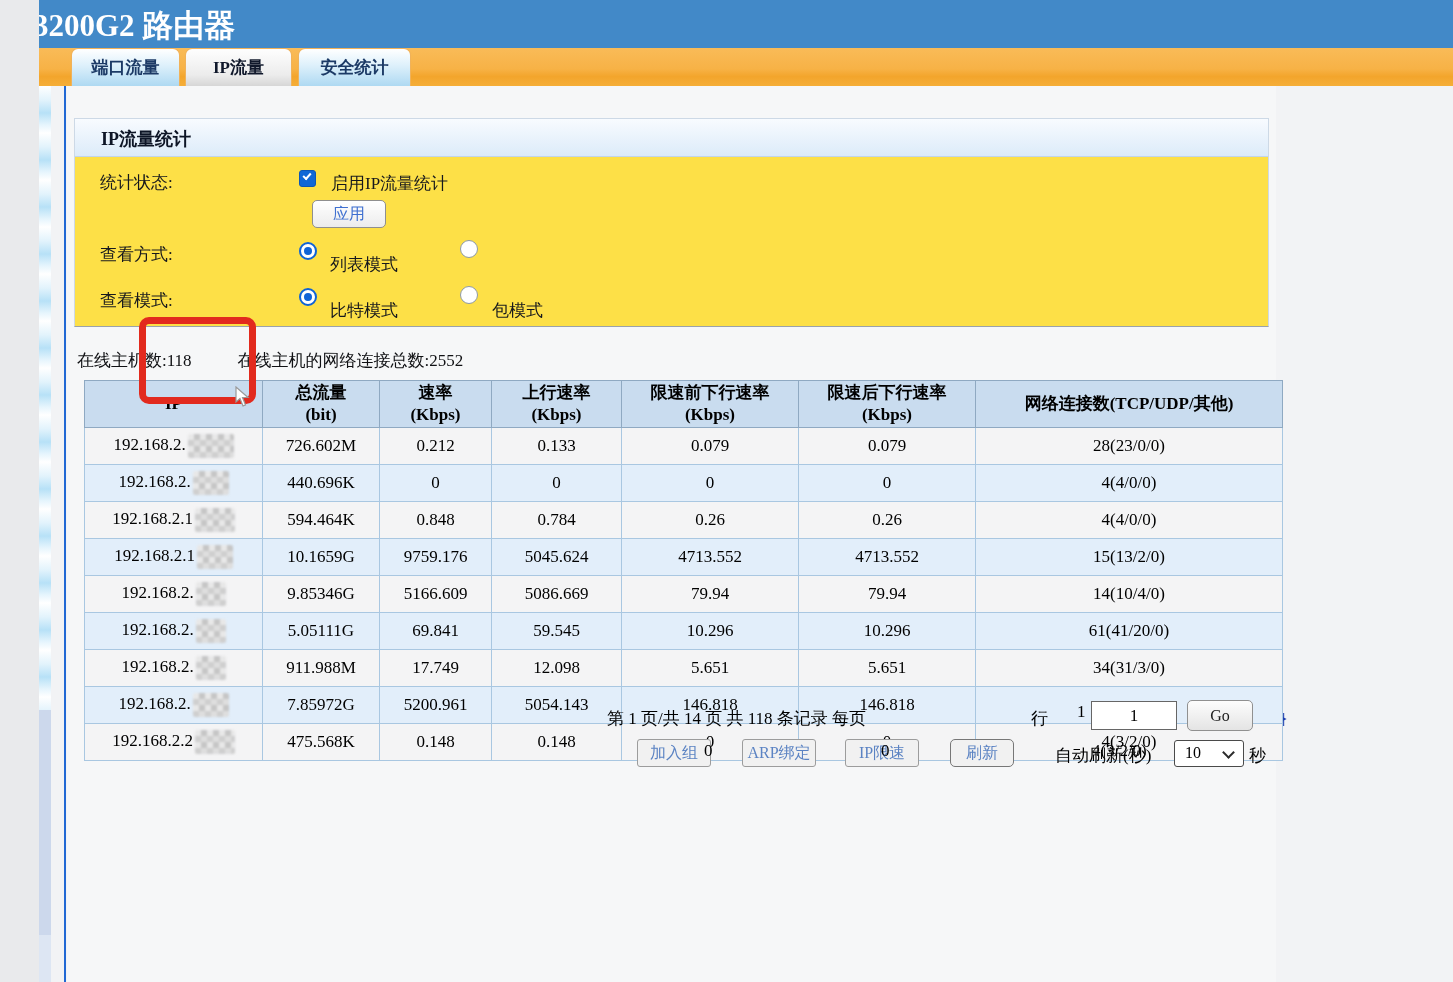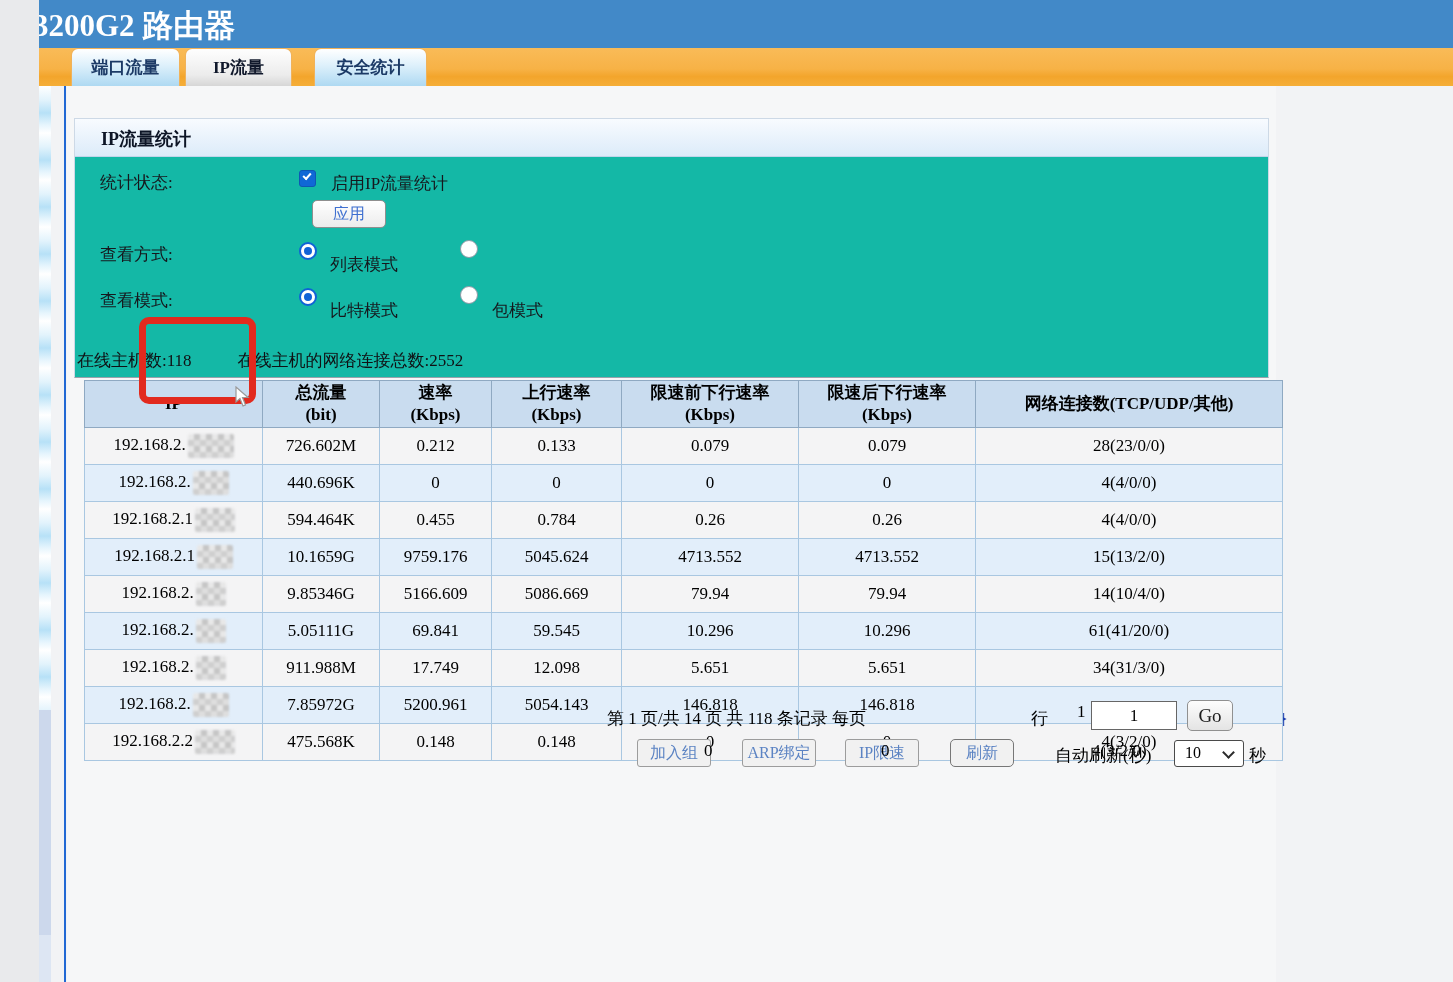--- a/index.html
+++ b/index.html
@@ -19,22 +19,22 @@
     background:linear-gradient(#ffffff 0%, #ddf0fb 45%, #aed9f2 100%); border:1px solid #f0b25a; border-bottom:none; }
   .tab.active { background:linear-gradient(#fefefe 0%, #ececec 70%, #d6d6d6 100%); color:#10182b; }
   
   .strip-top { position:absolute; left:0; top:86px; width:12px; height:624px;
     background:repeating-linear-gradient(180deg,#ffffff 0px,#e2f3fc 14px,#b7e1f7 27px,#e6f5fd 39px,#ffffff 47px); }
   .strip-mid { position:absolute; left:0; top:710px; width:12px; height:225px; background:#ccd8ec; }
   .strip-bot { position:absolute; left:0; top:935px; width:12px; height:47px; background:#dde6f3; }
   .vline { position:absolute; left:25px; top:86px; width:2px; height:896px; background:#2168d4; }
   .content-bg { position:absolute; left:28px; top:86px; width:1209px; height:896px; background:#f6f7f8; }
   
-  .panel { position:absolute; left:35px; top:118px; width:1195px; height:260px;
-    background:#14b8a6; border:1px solid #cdd9e6; border-bottom:1px solid #9aa2ab;padding-left:45px; }
+  .panel { position:absolute; left:35px; top:118px; width:1195px; height:209px;
+    background:#fde047; border:1px solid #cdd9e6; border-bottom:1px solid #9aa2ab;padding-left:45px; }
   .panel-header { position:absolute; left:0; top:0; right:0; height:38px;
     background:linear-gradient(#f8fbff,#dcebf9); border-bottom:1px solid #c2d5ea; }
   .panel-title { position:absolute; left:26px; top:8px; font-size:18px; font-weight:bold; color:#0d1526; }
   .flabel { position:absolute; font-size:17px; color:#16181d; white-space:nowrap; }
   .checkbox { position:absolute; left:224px; top:51px; width:17px; height:17px;
     background:#1068d6; border-radius:3px; border:1px solid #0d57b5; }
   .checkbox .check-mark { position:absolute; left:3px; top:2px; width:8px; height:5px;
     border-left:2px solid #fff; border-bottom:2px solid #fff; transform:rotate(-48deg); }
   .apply-btn { position:absolute; left:237px; top:81px; width:74px; height:28px;
     background:linear-gradient(#ffffff,#ececec); border:1px solid #8f8f8f; border-radius:5px;
@@ -56,23 +56,23 @@
   .blur-patch { display:inline-block; vertical-align:middle; height:24px; margin-left:2px; border-radius:2px;
     background:conic-gradient(#c6c6c6 25%,#dedede 0 50%,#cfcfcf 0 75%,#e8e8e8 0) 0 0/12px 12px; filter:blur(1.1px); }
   
   .ov { position:absolute; z-index:20; white-space:nowrap;text-align:right; }
   .pg-text { left:568px; top:707px; font-size:17px; color:#000; }
   .pg-input { position:absolute; border:1px solid #666; background:#fff; font-size:17px; text-align:center;
     font-family:inherit; color:#000; padding:0; }
   .pg-unit { left:992px; top:707px; font-size:17px; color:#000; }
   .pg-icon { position:absolute; top:709px; font-size:15px; font-weight:bold; color:#1d3eae;
     letter-spacing:-4px; cursor:pointer; }
-  .go-btn { position:absolute; left:1148px; top:700px; width:46px; height:31px;
+  .go-btn { position:absolute; left:1148px; top:700px; width:66px; height:31px;
     background:linear-gradient(#fdfdfd,#e4e4e4); border:1px solid #909090; border-radius:5px;
-    font-size:19px; color:#1c1c1c; text-align:center; line-height:29px; cursor:pointer; z-index:21; }
+    font-size:16px; color:#1c1c1c; text-align:center; line-height:29px; cursor:pointer; z-index:21; }
   .act-btn { position:absolute; top:739px; height:28px; background:#f1f1f1; border:1px solid #9c9c9c;
     border-radius:3px; color:#5b83c3; font-size:16px; text-align:center; line-height:26px; cursor:pointer; z-index:20; }
   .frag { position:absolute; z-index:25; font-size:17px; color:#000; white-space:nowrap; }
   .auto-label { left:1016px; top:744px; font-size:17px; color:#000; }
   .sel { position:absolute; left:1135px; top:740px; width:70px; height:27px; background:#fff;
     border:1px solid #4a4a4a; border-radius:3px; cursor:pointer; z-index:26; }
   .sel-value { position:absolute; left:10px; top:3px; font-size:16px; color:#000; }
   .sel-chevron { position:absolute; right:10px; top:7px; width:9px; height:9px;
     border-right:2px solid #2b2b2b; border-bottom:2px solid #2b2b2b; transform:rotate(45deg); }
   .sec-label { left:1210px; top:744px; font-size:17px; color:#000; }
@@ -86,21 +86,21 @@
 
 <div class="app">
 
   <div class="topbar">
     <div class="app-title">3200G2 路由器</div>
   </div>
 
   <div class="tabbar">
     <div class="tab" style="left:32px; width:109px;">端口流量</div>
     <div class="tab active" style="left:146px; width:107px;">IP流量</div>
-    <div class="tab" style="left:275px; width:113px;text-align:center;">安全统计</div>
+    <div class="tab" style="left:259px; width:113px;text-align:center;">安全统计</div>
   </div>
 
   <div class="strip-top"></div>
   <div class="strip-mid"></div>
   <div class="strip-bot"></div>
   <div class="vline"></div>
   <div class="content-bg"></div>
 
   <div class="panel">
     <div class="panel-header">
@@ -170,21 +170,21 @@
           <td>440.696K</td>
           <td>0</td>
           <td>0</td>
           <td>0</td>
           <td>0</td>
           <td>4(4/0/0)</td>
         </tr>
         <tr>
           <td><span>192.168.2.1</span><span class="blur-patch" style="width:40px"></span></td>
           <td>594.464K</td>
-          <td>0.455</td>
+          <td>0.848</td>
           <td>0.784</td>
           <td>0.26</td>
           <td>0.26</td>
           <td>4(4/0/0)</td>
         </tr>
         <tr>
           <td><span>192.168.2.1</span><span class="blur-patch" style="width:36px"></span></td>
           <td>10.1659G</td>
           <td>9759.176</td>
           <td>5045.624</td>

